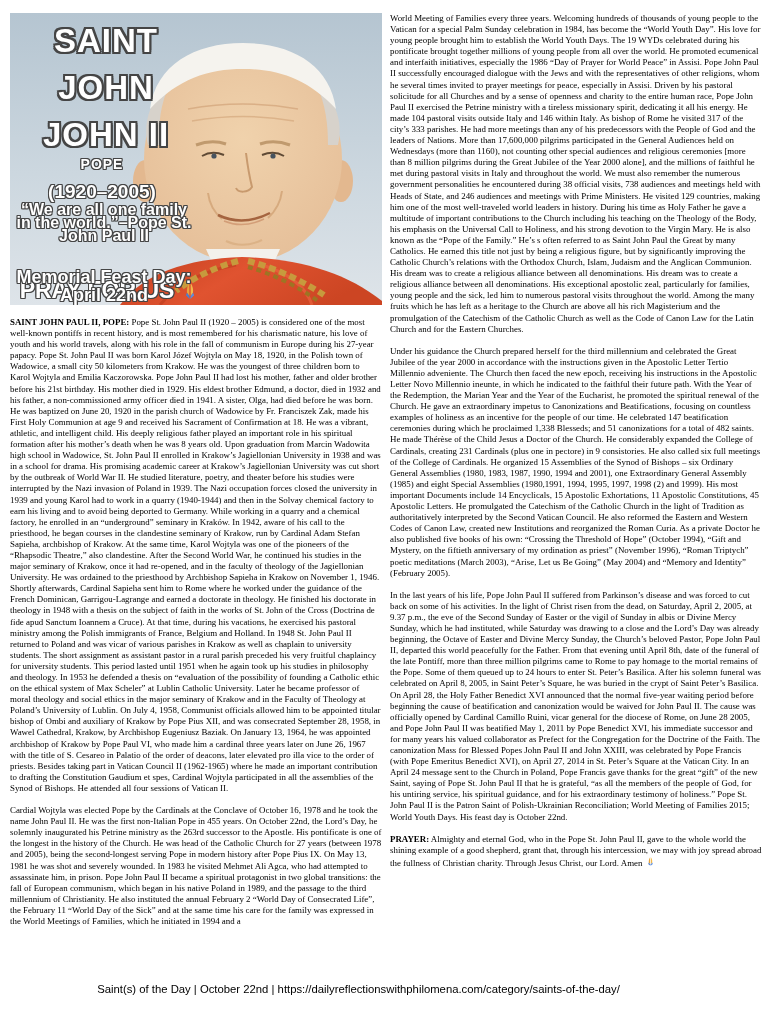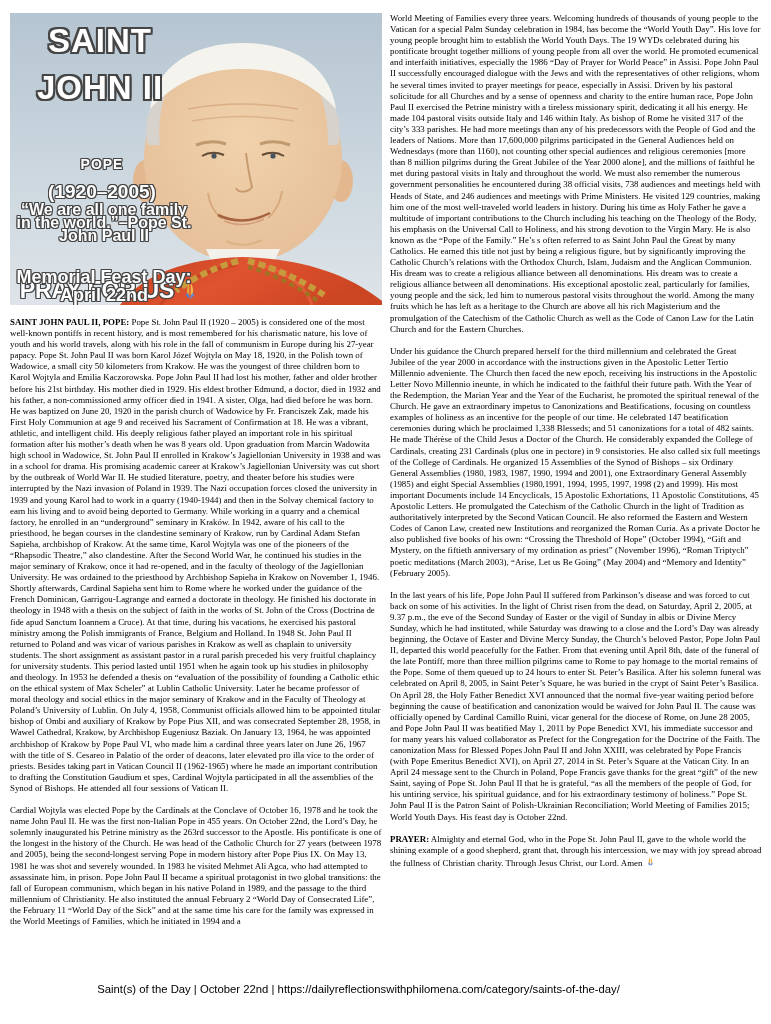--- a/index.html
+++ b/index.html
@@ -14,21 +14,21 @@
 
   
   .poster { position:relative; width:372px; height:292px; margin-bottom:12px; overflow:hidden; }
   .poster svg.portrait { position:absolute; left:0; top:0; display:block; }
   .ov {
     position:absolute; font-family:"Liberation Sans", sans-serif; font-weight:bold;
     color:#fff; text-align:center;
   }
   .ol-sm { text-shadow:-1px -1px 0 #454545,1px -1px 0 #454545,-1px 1px 0 #454545,1px 1px 0 #454545,-1px 0 0 #454545,1px 0 0 #454545,0 -1px 0 #454545,0 1px 0 #454545; }
   .ol-lg { text-shadow:-2px -2px 0 #454545,2px -2px 0 #454545,-2px 2px 0 #454545,2px 2px 0 #454545,-2px 0 0 #454545,2px 0 0 #454545,0 -2px 0 #454545,0 2px 0 #454545; }
-  .title { top:4px; left:4px; width:172px; font-size:33px; line-height:47px; letter-spacing:1px; }
+  .title { top:4px; left:10px; width:172px; font-size:33px; line-height:47px; letter-spacing:1px; }
   .subtitle { top:146px; left:6px; width:172px; font-size:14px; letter-spacing:1px; }
   .years { top:173px; left:6px; width:172px; font-size:19px; }
   .quote { top:190px; left:4px; width:180px; font-size:16px; line-height:13px; }
   .pray { top:222px; left:2px; width:196px; font-size:23px; display:flex; align-items:center; justify-content:center; gap:6px;margin-top:46px; }
   .memorial { top:256px; left:0; width:188px; font-size:18px; line-height:17.5px; }
 
   .pray-icon-inline { vertical-align:-1px; }
 
   
   .footer {
@@ -90,20 +90,21 @@
           <path d="M236 140 C238 156 240 166 242 174 C238 180 228 180 226 175" stroke="#c89a6e" stroke-width="2" fill="none"></path>
           <path d="M198 180 Q200 196 212 206" stroke="#d2a578" stroke-width="2" fill="none" opacity="0.85"></path>
           <path d="M272 178 Q270 194 258 205" stroke="#d2a578" stroke-width="2" fill="none" opacity="0.85"></path>
           <path d="M208 202 Q233 214 260 200" stroke="#a5643f" stroke-width="2.5" fill="none"></path>
           <path d="M214 208 Q233 216 254 206" stroke="#c98d66" stroke-width="1.5" fill="none" opacity="0.7"></path>
           <path d="M216 228 Q233 236 252 227" stroke="#d3a678" stroke-width="2" fill="none" opacity="0.6"></path>
         </svg>
 
         <div class="ov title ol-lg">
           <div>SAINT</div>
+          <div>JOHN</div>
           <div>JOHN II</div>
         </div>
         <div class="ov subtitle ol-sm">POPE</div>
         <div class="ov years ol-sm">(1920–2005)</div>
         <div class="ov quote ol-sm">“We are all one family in the world.”–Pope St. John Paul II</div>
         <div class="ov pray ol-sm">
           <span>PRAY FOR US</span>
           <svg width="20" height="20" viewBox="0 0 24 24" aria-hidden="true">
             <path d="M11.2 2.5 C8.8 6 7.8 10 8.4 14.2 L11.2 18 Z" fill="#e8a33d"></path>
             <path d="M12.8 2.5 C15.2 6 16.2 10 15.6 14.2 L12.8 18 Z" fill="#f2b84b"></path>

